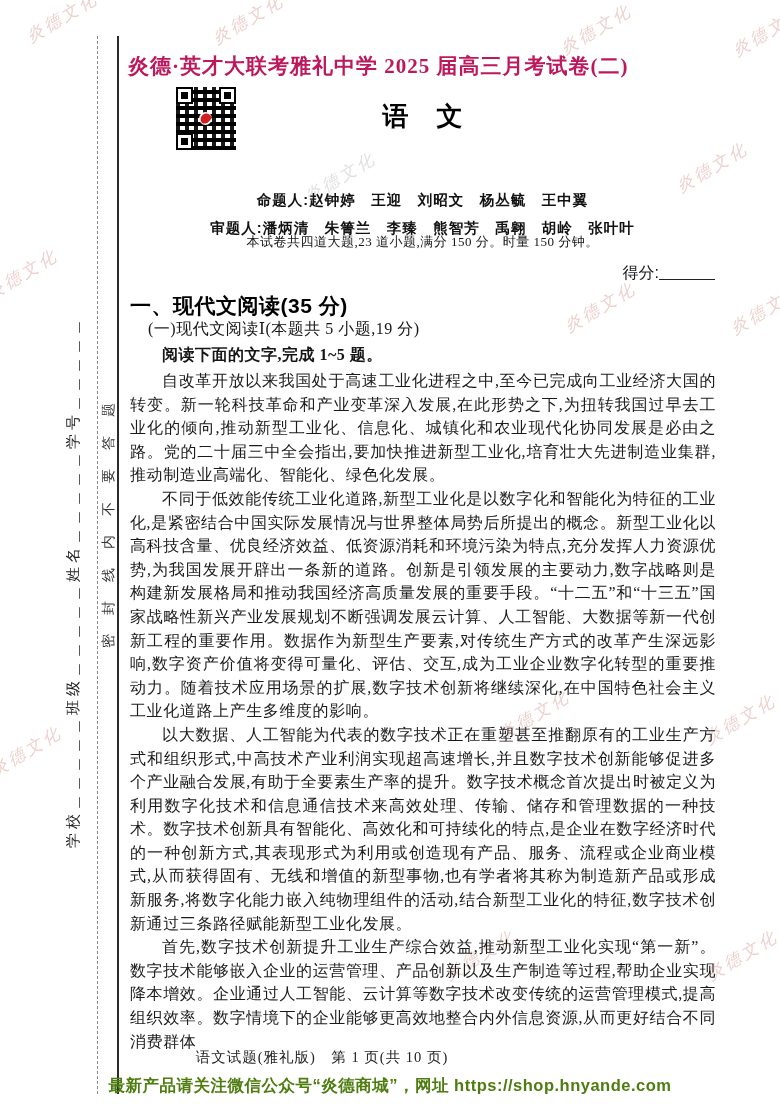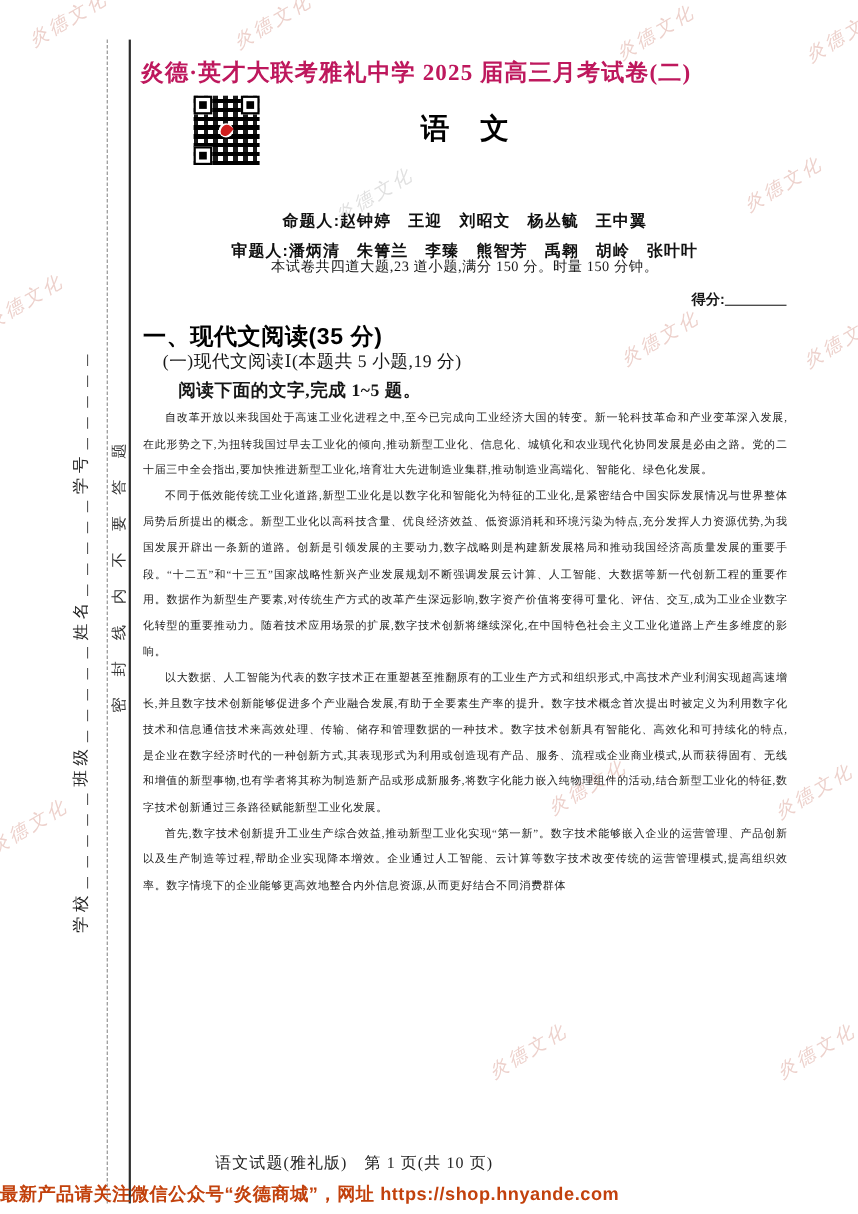--- a/index.html
+++ b/index.html
@@ -65,45 +65,45 @@
   }
   #setters-row{top:176px;}
   #reviewers-row{top:204px;}
   #exam-info{
     position:absolute;top:233px;left:0;width:100%;text-align:center;
     font-size:13px;letter-spacing:.5px;
   }
   #score-row{
     position:absolute;top:263px;right:2px;
     font-family:"Liberation Sans","DejaVu Sans",sans-serif;
-    font-weight:bold;font-size:13px;
+    font-weight:normal;font-size:16px;
   }
   #score-blank{display:inline-block;width:56px;border-bottom:1.5px solid #222;height:14px;vertical-align:-2px;}
   #section-heading{
     position:absolute;top:292px;left:2px;
     font-family:"Liberation Sans","DejaVu Sans",sans-serif;
     font-weight:bold;font-size:21px;letter-spacing:.5px;color:#000;
   }
   #sub-heading{position:absolute;top:319px;left:20px;font-size:16px;letter-spacing:.5px;}
   #instruction{position:absolutee;font-weight:bold;}
   #instruction{position:absolute;top:345px;left:34px;font-size:16px;letter-spacing:.5px;}
   #passage{
     position:absolute;top:369px;left:2px;width:586px;
-    font-size:10px;line-height:23.6px;text-align:justify;letter-spacing:.6px;color:#1b1b1b;
+    font-size:16px;line-height:23.6px;text-align:justify;letter-spacing:.6px;color:#1b1b1b;
   }
   #passage p{margin:0;text-indent:2em;}
   
   #page-footer{
     position:absolute;top:1048px;left:0;width:644px;text-align:center;z-index:3;
     font-size:14.5px;letter-spacing:1px;color:#222;
   }
   #promo-bar{
-    position:absolute;top:1075px;left:0;width:780px;z-index:3;
+    position:absolute;top:1075px;left:0;width:780px;text-align:center;z-index:3;
     font-family:"Liberation Sans","DejaVu Sans",sans-serif;
-    font-weight:bold;font-size:16.5px;color:#c2410c;letter-spacing:.5px;
+    font-weight:bold;font-size:16.5px;color:#4d7c0f;letter-spacing:.5px;
   }
 </style>
 </head>
 <body>
 
 <span class="wm" style="left:22px;top:28px">炎德文化</span>
 <span class="wm" style="left:208px;top:30px">炎德文化</span>
 <span class="wm" style="left:556px;top:40px">炎德文化</span>
 <span class="wm" style="left:728px;top:42px">炎德文化</span>
 <span class="wm" style="left:672px;top:178px">炎德文化</span>

